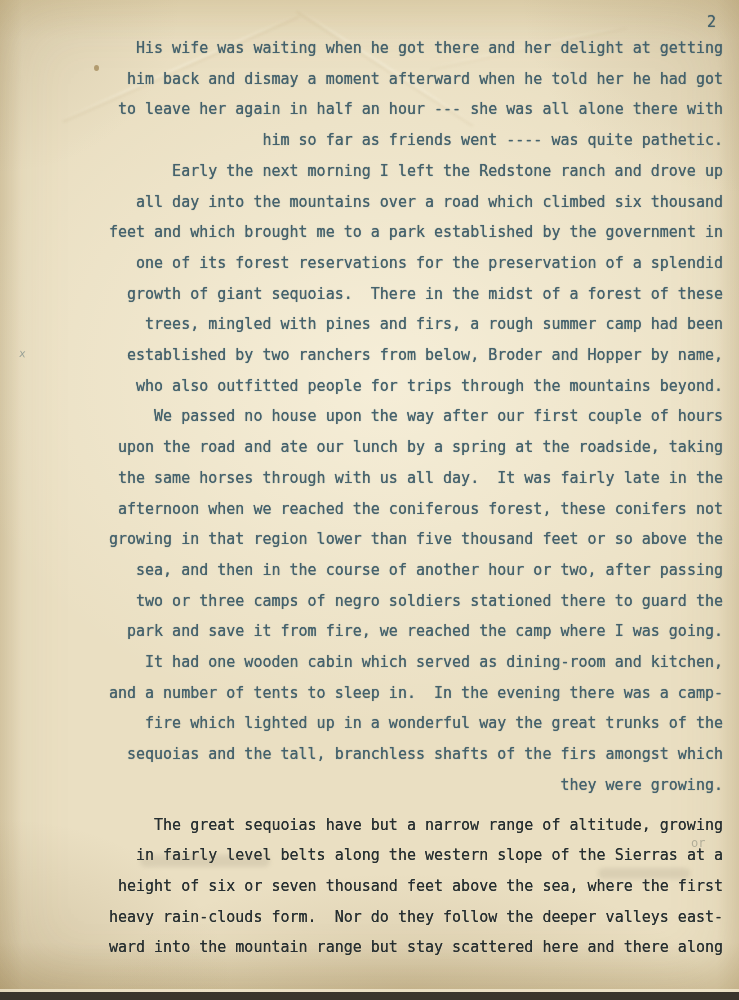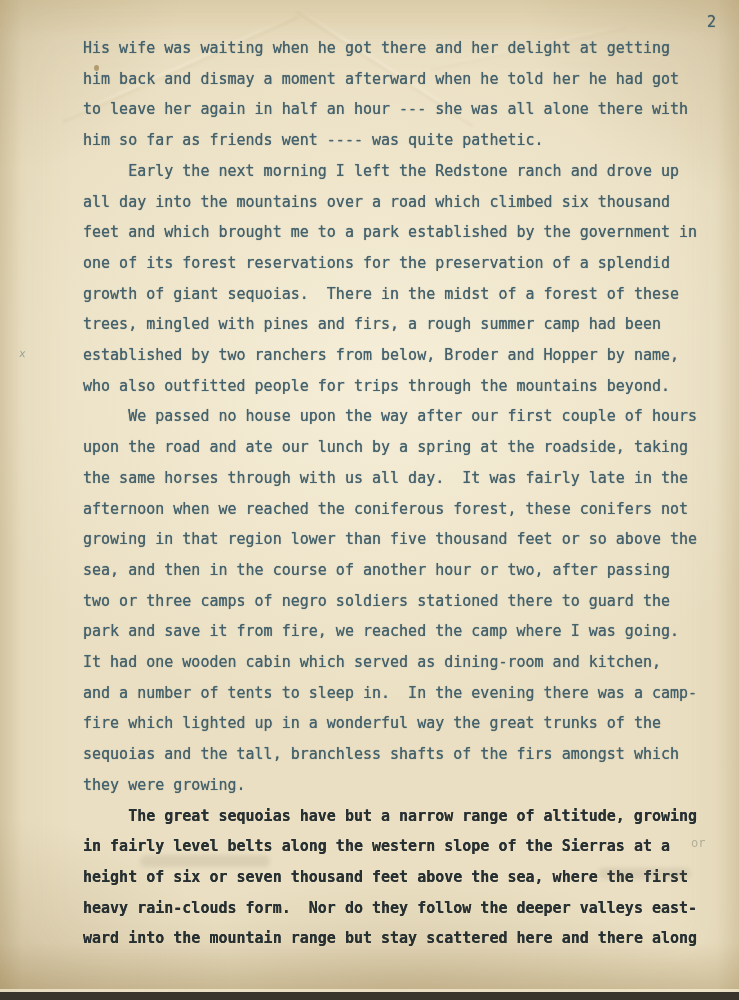--- a/index.html
+++ b/index.html
@@ -42,23 +42,23 @@
   .crease.c2{left:298px;top:8px;width:210px;transform:rotate(33deg);}
   .crease.c3{left:430px;top:66px;width:200px;transform:rotate(-12deg);opacity:.22;}
   .speck{
     position:absolute;left:94px;top:65px;width:5px;height:6px;border-radius:50%;
     background:#8a6b33;opacity:.55;filter:blur(.4px);
   }
   .text-body{
     position:absolute;left:83px;top:33px;width:640px;
     font-size:15px;line-height:30.7px;white-space:pre;
   }
-  .para{margin:0;}
+  .para{margin:0;text-align:right;}
   .para.teal{color:var(--ink);text-shadow:0 0 .8px rgba(52,80,90,.85);}
-  .para.dark{color:var(--ink-dark);font-weight:bold;text-shadow:0 0 .6px rgba(22,30,33,.8);}
+  .para.dark{color:var(--ink-dark);font-weight:normal;text-shadow:0 0 .6px rgba(22,30,33,.8);margin-top:9px;}
   .para.indent .line.first{text-indent:5ch;}
   .page-number{
     position:absolute;left:707px;top:13px;font-size:15px;
     color:var(--ink);text-shadow:0 0 .8px rgba(52,80,90,.85);
   }
   .margin-mark{
     position:absolute;left:19px;top:347px;font-size:11px;color:var(--ink);
     opacity:.48;transform:rotate(6deg);
   }
   .ghost-text{

